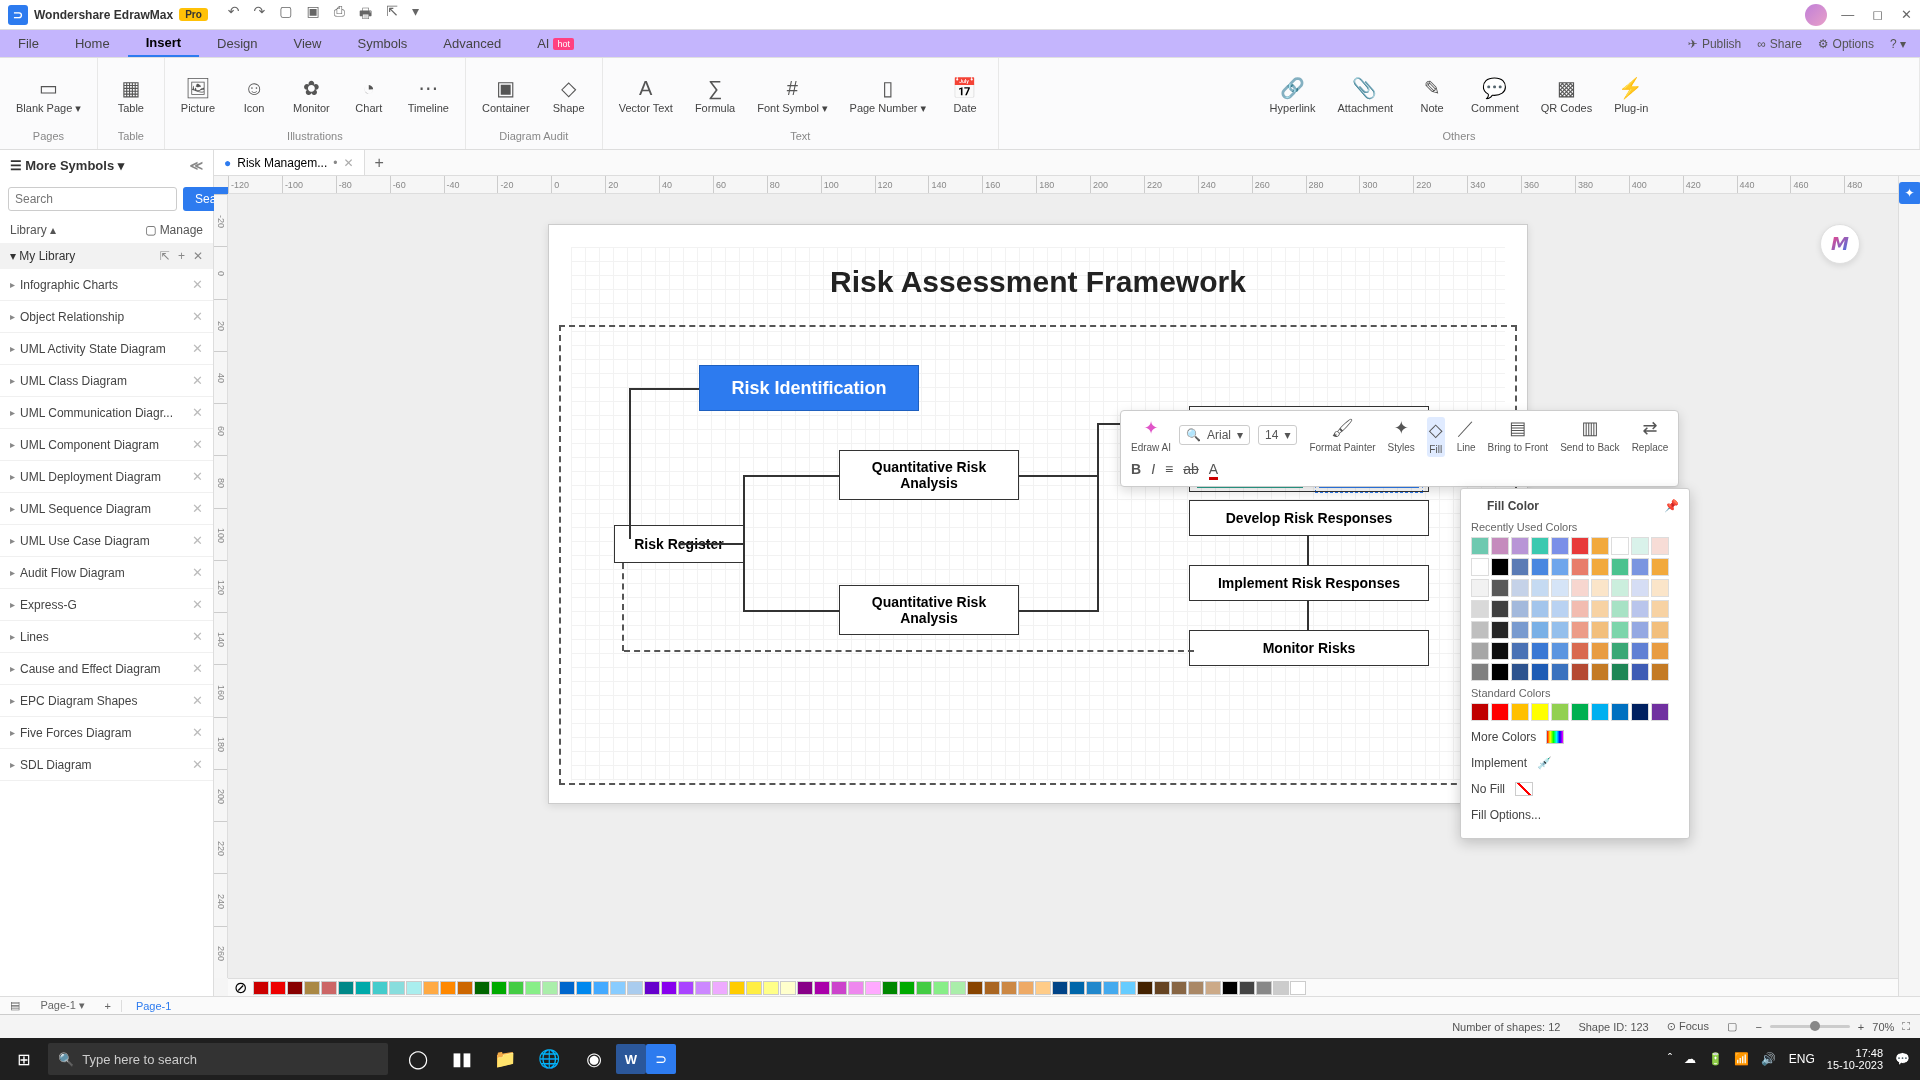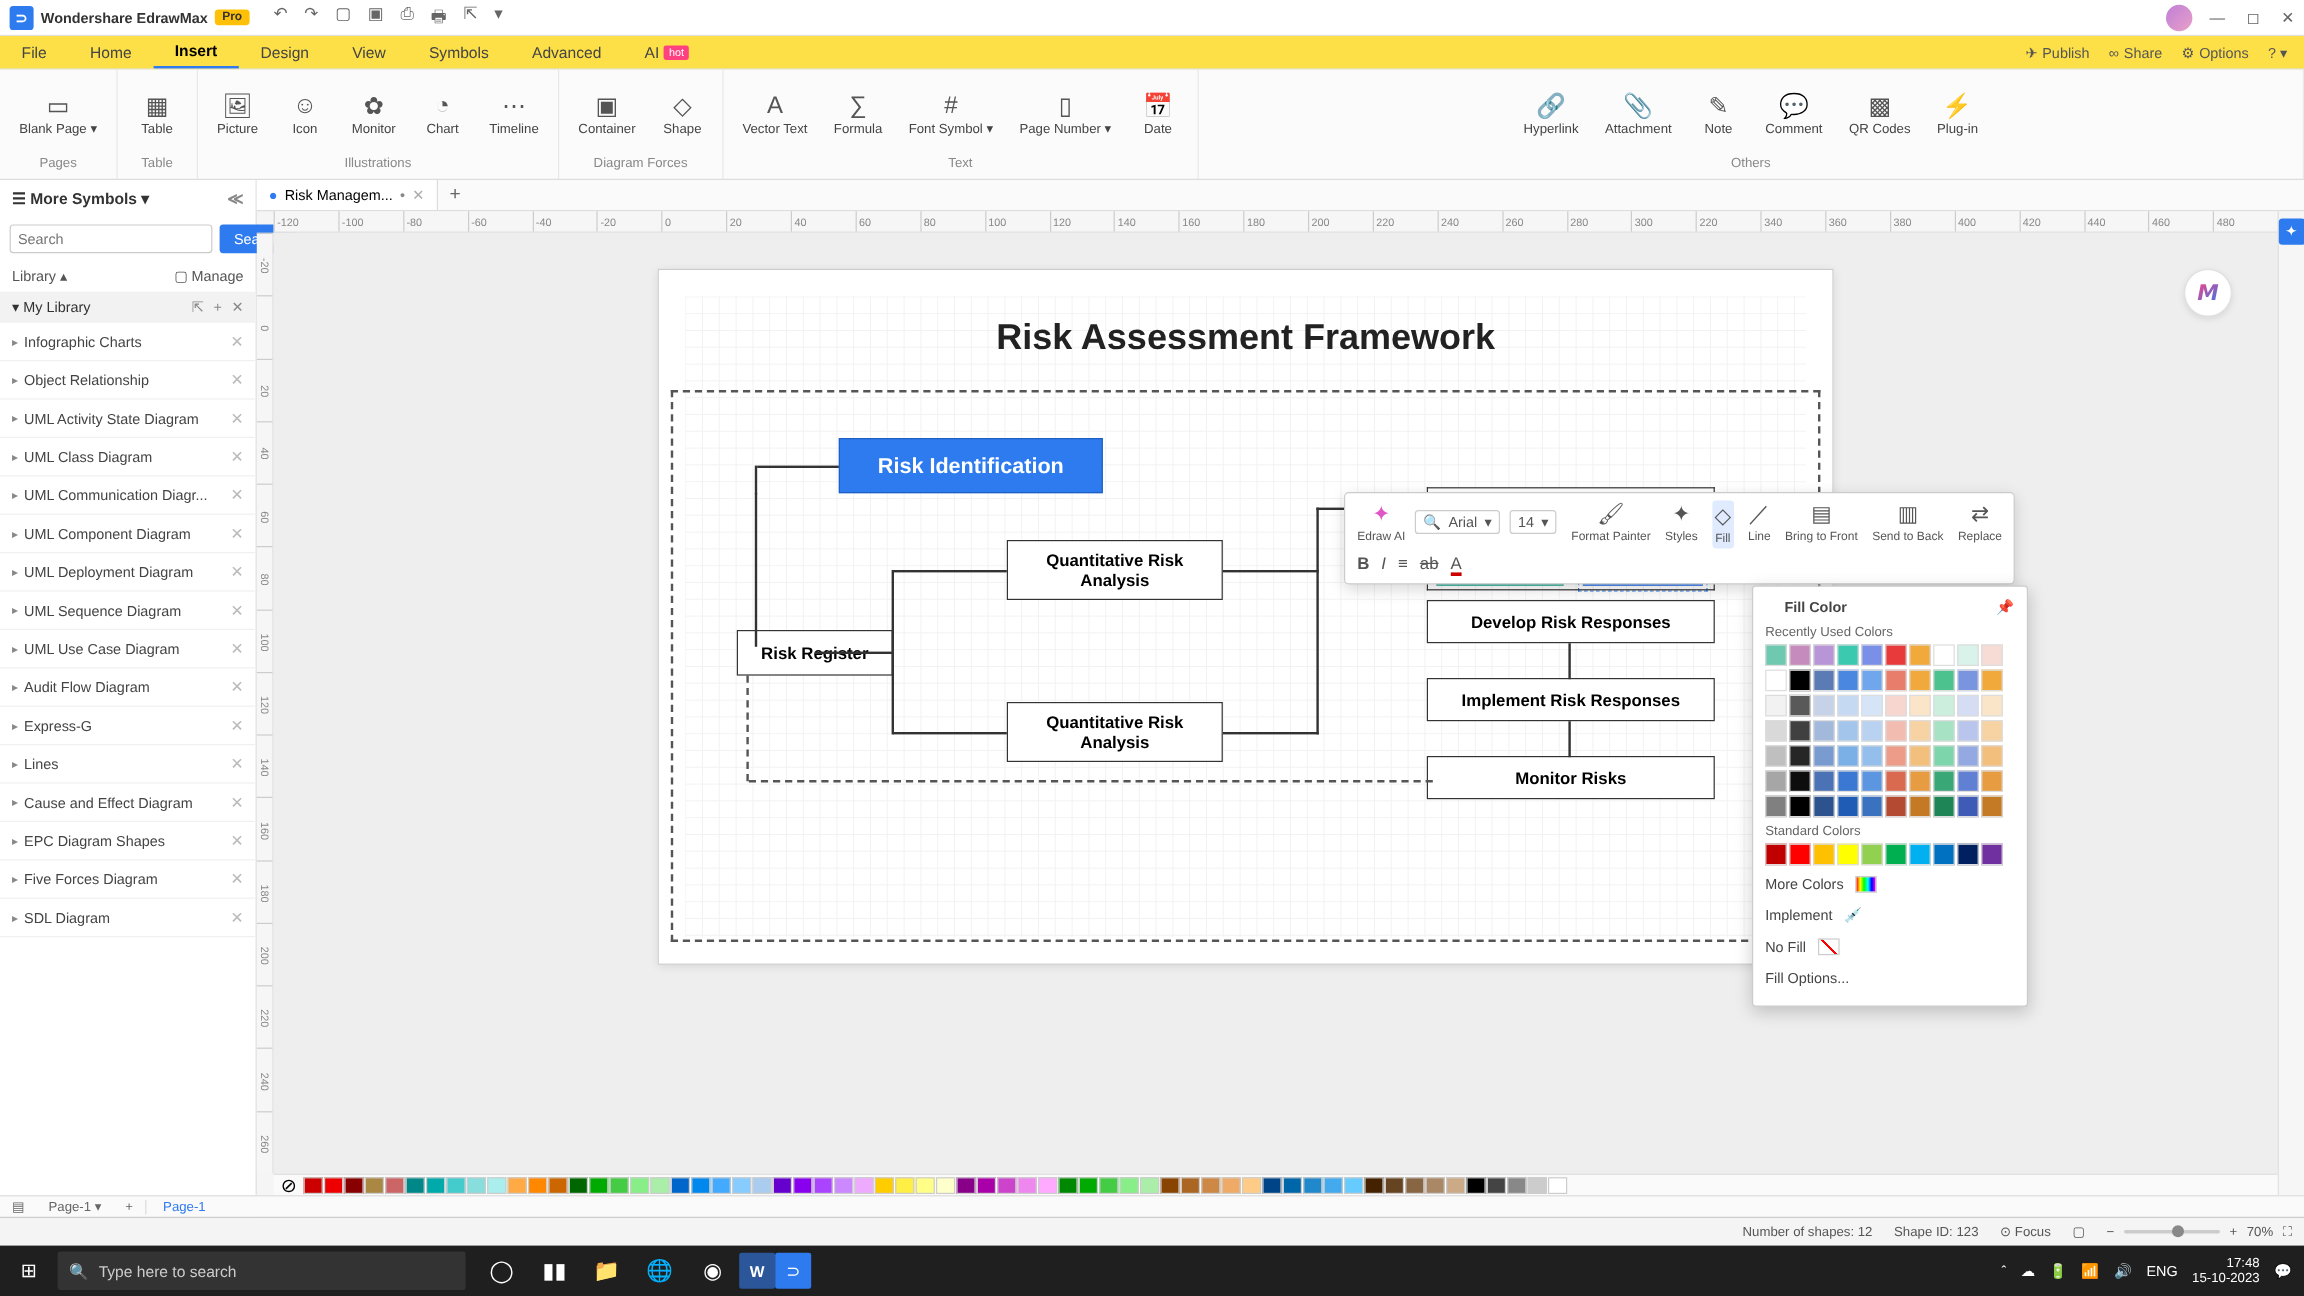--- a/index.html
+++ b/index.html
@@ -11,21 +11,21 @@
 .titlebar .title { font-size: 12px; color: #333; font-weight: 600; }
 .titlebar .pro-badge { background: #ffc107; color: #333; font-size: 10px; padding: 1px 6px; border-radius: 3px; margin-left: 6px; font-weight: 600; }
 .titlebar .qat { display: flex; gap: 14px; margin-left: 20px; }
 .titlebar .qat span { color: #666; font-size: 14px; cursor: pointer; }
 .titlebar .spacer { flex: 1; }
 .titlebar .win-controls { display: flex; gap: 18px; }
 .titlebar .win-controls span { color: #666; font-size: 13px; cursor: pointer; }
 .titlebar .avatar { width: 22px; height: 22px; border-radius: 50%; background: linear-gradient(135deg, #c07fd8, #e8a0c8); margin-right: 14px; }
 
 
-.menubar { height: 28px; background: #fde047; display: flex; align-items: center; border-bottom: 1px solid #e0e0e0; }
+.menubar { height: 28px; background: #c4b5fd; display: flex; align-items: center; border-bottom: 1px solid #e0e0e0; }
 .menubar .menu-item { padding: 0 18px; font-size: 13px; color: #444; cursor: pointer; height: 100%; display: flex; align-items: center; }
 .menubar .menu-item.active { font-weight: 600; border-bottom: 2px solid #2d7bef; color: #000; }
 .menubar .ai-item { display: flex; align-items: center; gap: 4px; }
 .menubar .hot-badge { background: #ff4081; color: #fff; font-size: 9px; padding: 1px 4px; border-radius: 2px; }
 .menubar .right-actions { margin-left: auto; display: flex; gap: 16px; padding-right: 14px; font-size: 12px; color: #555; }
 .menubar .right-actions span { display: flex; align-items: center; gap: 4px; cursor: pointer; }
 
 
 .ribbon { height: 92px; background: #fbfbfc; display: flex; border-bottom: 1px solid #ddd; }
 .ribbon-group { display: flex; flex-direction: column; align-items: center; padding: 4px 12px; border-right: 1px solid #e8e8e8; }
@@ -235,21 +235,21 @@
     <div class="items">
       <div class="ribbon-btn">
           <span class="ico">▣</span>
           <span class="lbl">Container</span>
         </div>
       <div class="ribbon-btn">
           <span class="ico">◇</span>
           <span class="lbl">Shape</span>
         </div>
     </div>
-    <div class="group-label">Diagram Forces</div>
+    <div class="group-label">Diagram Audit</div>
   </div>
   <div class="ribbon-group">
     <div class="items">
       <div class="ribbon-btn">
           <span class="ico">A</span>
           <span class="lbl">Vector
 Text</span>
         </div>
       <div class="ribbon-btn">
           <span class="ico">∑</span>

